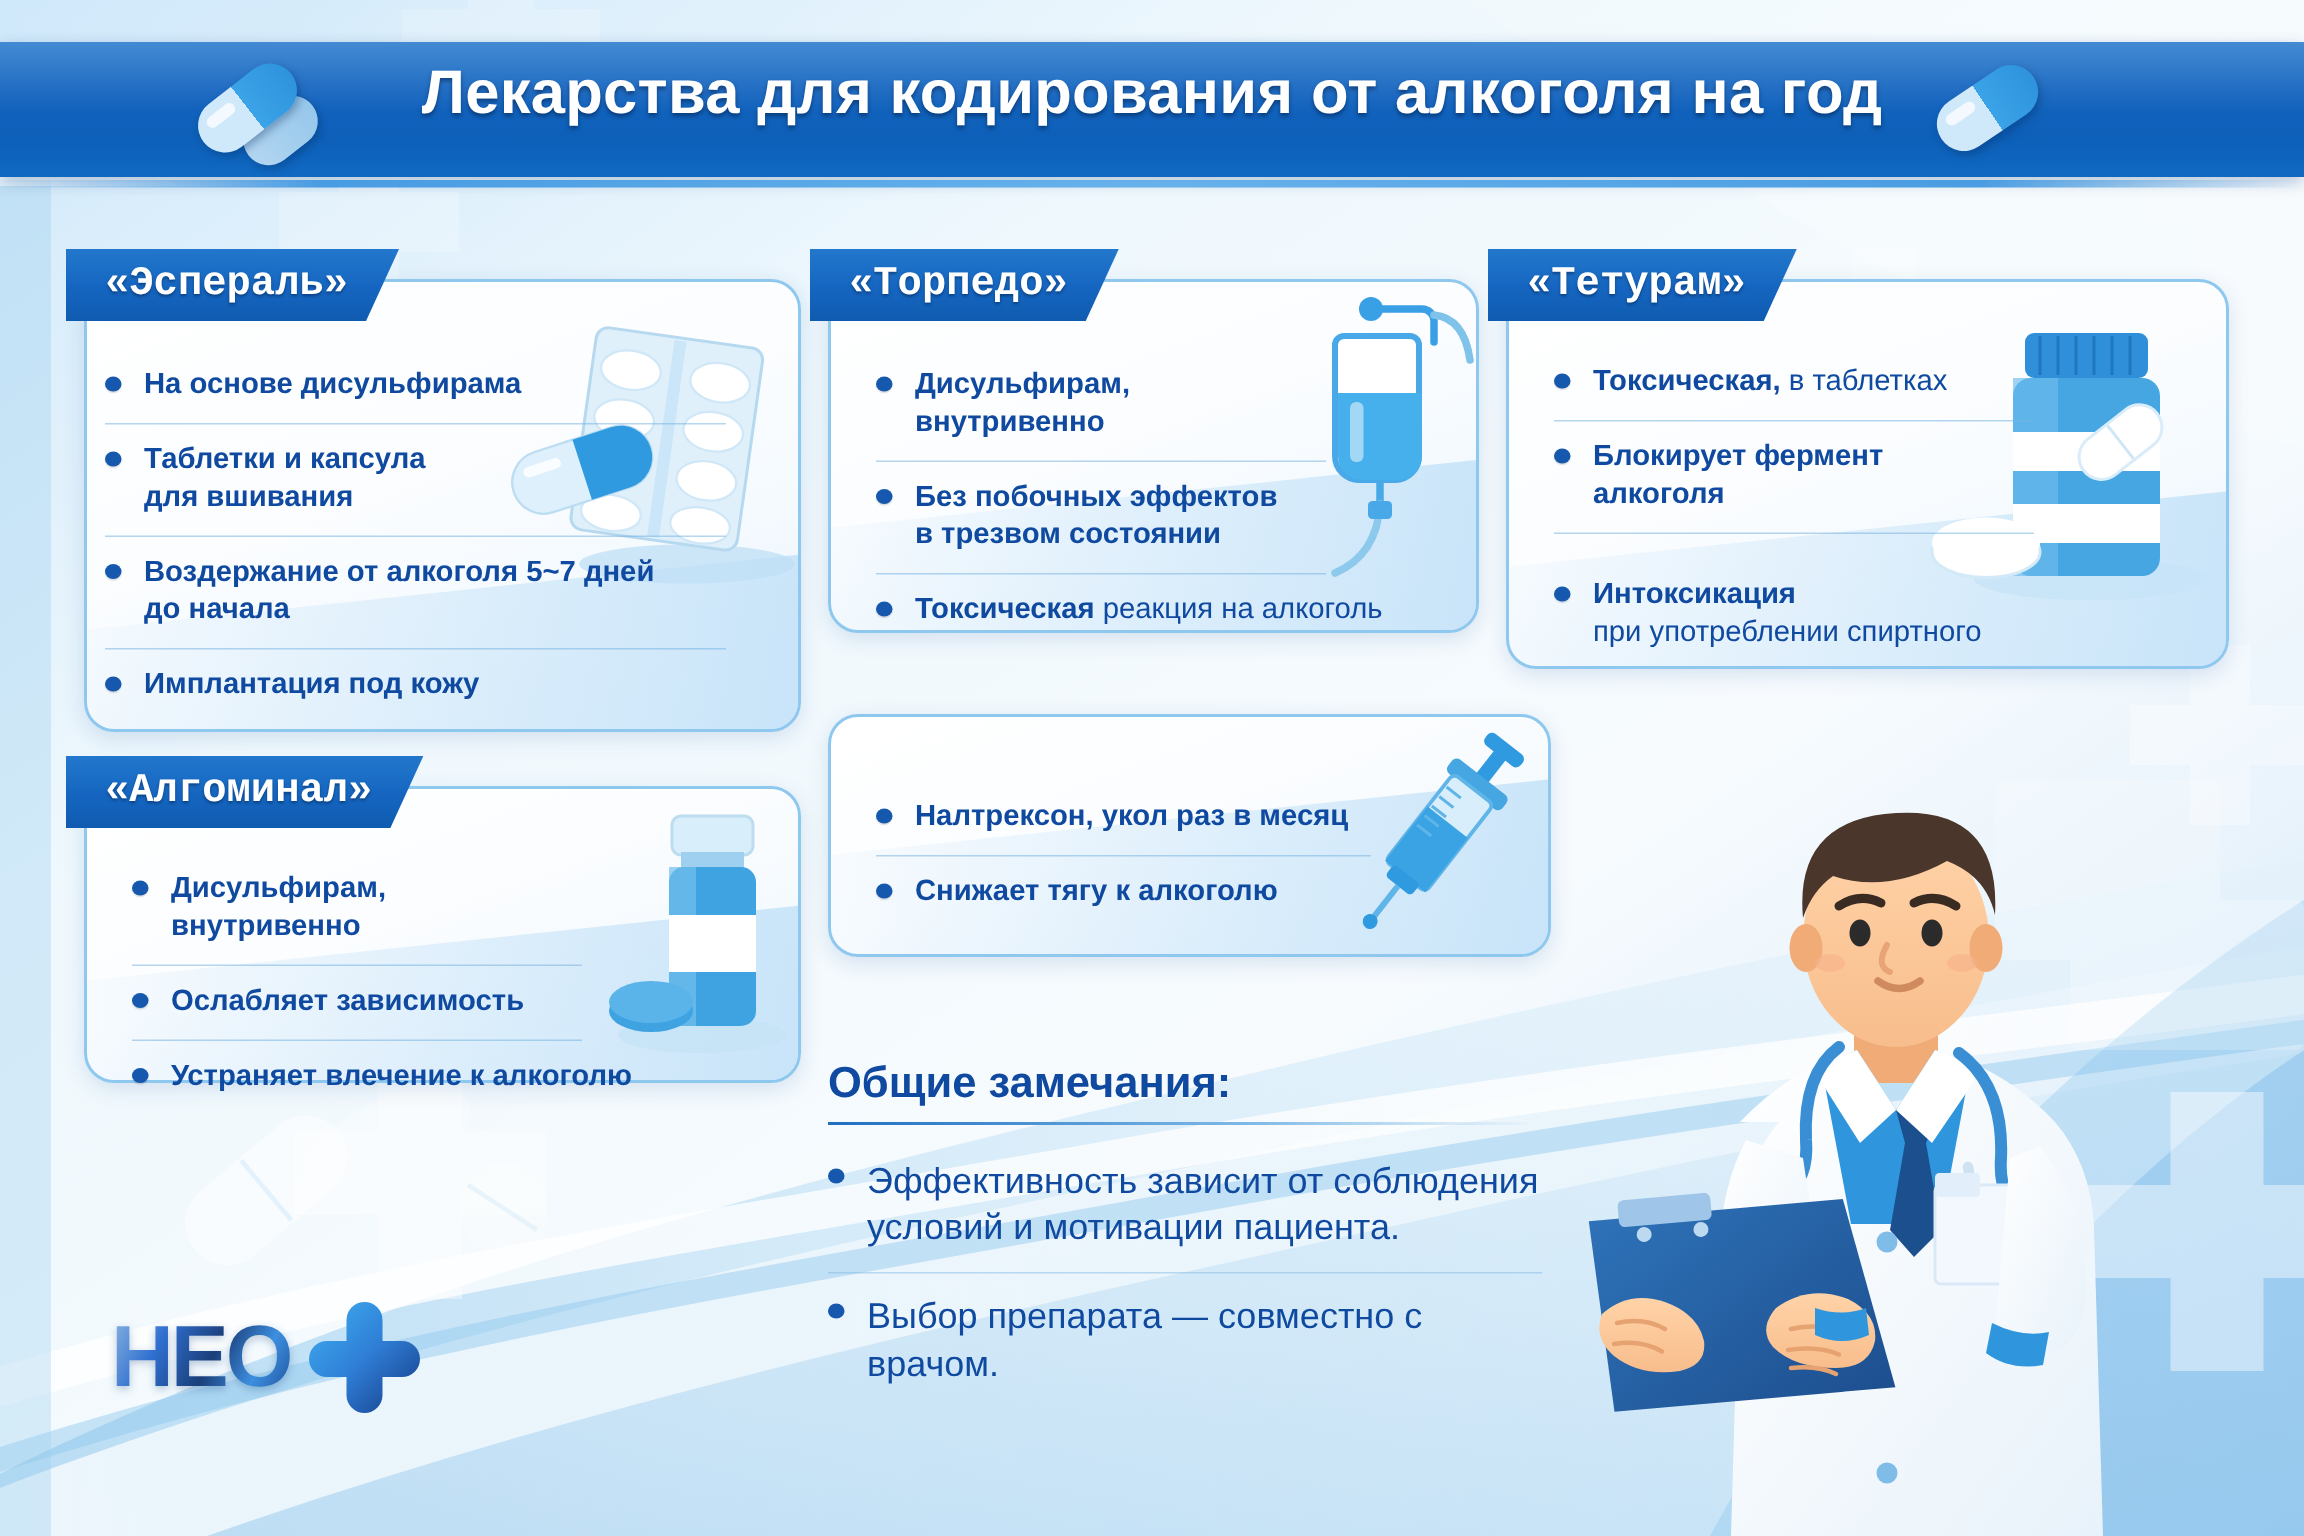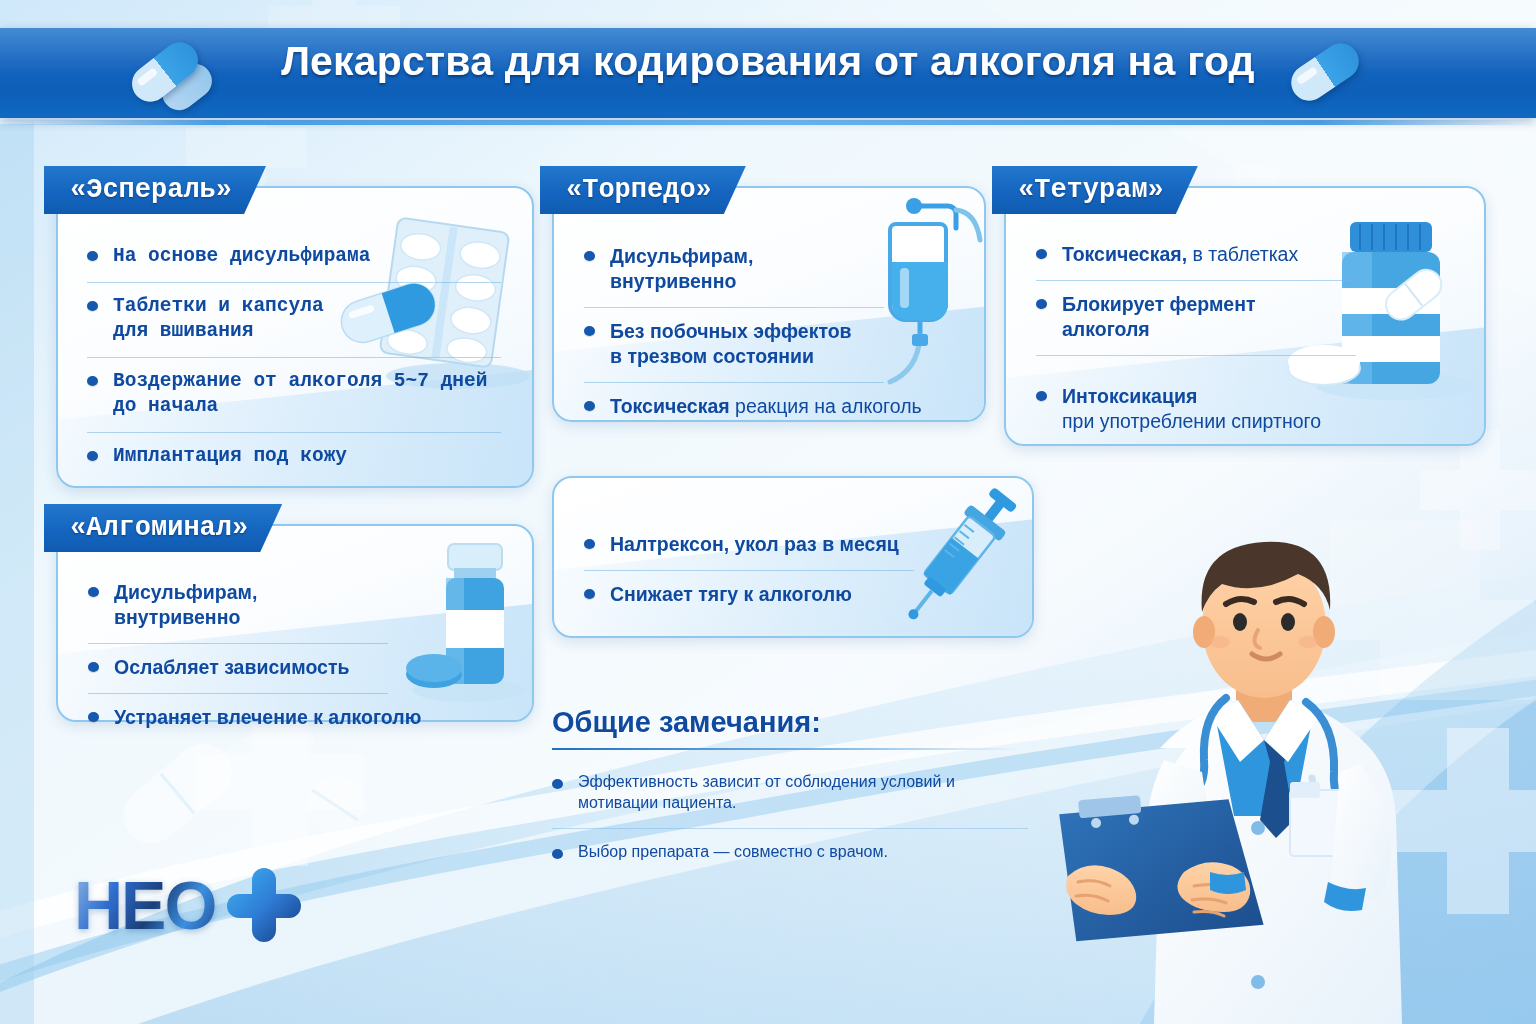--- a/index.html
+++ b/index.html
@@ -64,28 +64,28 @@
     background:#1558ad;box-shadow:0 1px 1px rgba(0,0,0,.15);}
   ul.items li b{font-weight:bold;}
   ul.items li span.reg{font-weight:normal;}
 
   
   #notes{position:absolute;}
   #notes-title{font-size:29px;font-weight:bold;color:#0f4aa0;text-shadow:0 1px 1px rgba(255,255,255,.9);}
   #notes-rule{height:2px;width:470px;margin-top:9px;
     background:linear-gradient(90deg,#1f6fc2,#7fb9e6 60%,rgba(180,215,245,0));}
   ul.notes-items{list-style:none;margin:22px 0 0 0;padding:0;}
-  ul.notes-items li{position:relative;padding-left:26px;color:#0f4aa0;font-size:16px;line-height:1.3;
+  ul.notes-items li{position:relative;padding-left:26px;color:#0f4aa0;font-size:24px;line-height:1.3;
     padding-bottom:14px;margin-bottom:13px;border-bottom:1px solid rgba(130,185,228,.5);width:450px;}
   ul.notes-items li:last-child{border-bottom:none;}
   ul.notes-items li .dot{position:absolute;left:0;top:7px;width:11px;height:10px;border-radius:50%;background:#1558ad;}
 
   
   #logo{position:absolute;left:74px;top:868px;display:flex;align-items:center;}
-  #logo .glyph{font-size:68px;font-weight:bold;letter-spacing:-2px;line-height:1;
+  #logo .glyph{font-size:58px;font-weight:bold;letter-spacing:-2px;line-height:1;
     background:linear-gradient(118deg,#8fb8e0 0%,#2f6fd0 28%,#1b3f7a 55%,#3d8fe0 78%,#1d4d96 100%);
     -webkit-background-clip:text;background-clip:text;color:transparent;
     filter:drop-shadow(0 2px 3px rgba(20,70,130,.30));}
   #logo .plus{position:relative;width:74px;height:74px;margin-left:12px;}
   #logo .plus i{position:absolute;border-radius:16px;
     background:linear-gradient(135deg,#3aa0e8 0%,#2f7ed6 50%,#1d4f9e 100%);}
   #logo .plus i.h{left:0;top:26px;width:74px;height:24px;}
   #logo .plus i.v{left:25px;top:0;width:24px;height:74px;}
 
   
@@ -198,21 +198,21 @@
             <ellipse cx="134" cy="130" rx="20" ry="12"></ellipse>
         </g>
       </g>
       <g transform="translate(-4,92) rotate(-18)">
         <rect x="0" y="0" width="96" height="42" rx="21" fill="#ddf0fc" stroke="#bcdcf1" stroke-width="1.5"></rect>
         <path d="M48,0 h27 a21,21 0 0 1 0,42 h-27 z" fill="#2f9ae0"></path>
         <rect x="10" y="8" width="26" height="7" rx="3.5" fill="#ffffff" opacity=".85"></rect>
       </g>
     </svg>
     <div class="ribbon" style="left:-14px;top:-22px;">«Эспераль»</div>
-    <ul class="items" style="left:29px;top:56px;width:414px;font-family:Liberation Mono, monospace;">
+    <ul class="items" style="left:12px;top:56px;width:414px;">
       <li><span class="dot"></span><b>На основе дисульфирама</b></li>
       <li><span class="dot"></span><b>Таблетки и капсула</b><br><b>для вшивания</b></li>
       <li><span class="dot"></span><b>Воздержание от алкоголя 5~7 дней</b><br><b>до начала</b></li>
       <li><span class="dot"></span><b>Имплантация под кожу</b></li>
     </ul>
   </div>
 
   <div class="card" id="card-torpedo" style="left:552px;top:186px;width:430px;height:232px;">
     <div class="inner">
         <div class="sweep"></div>

